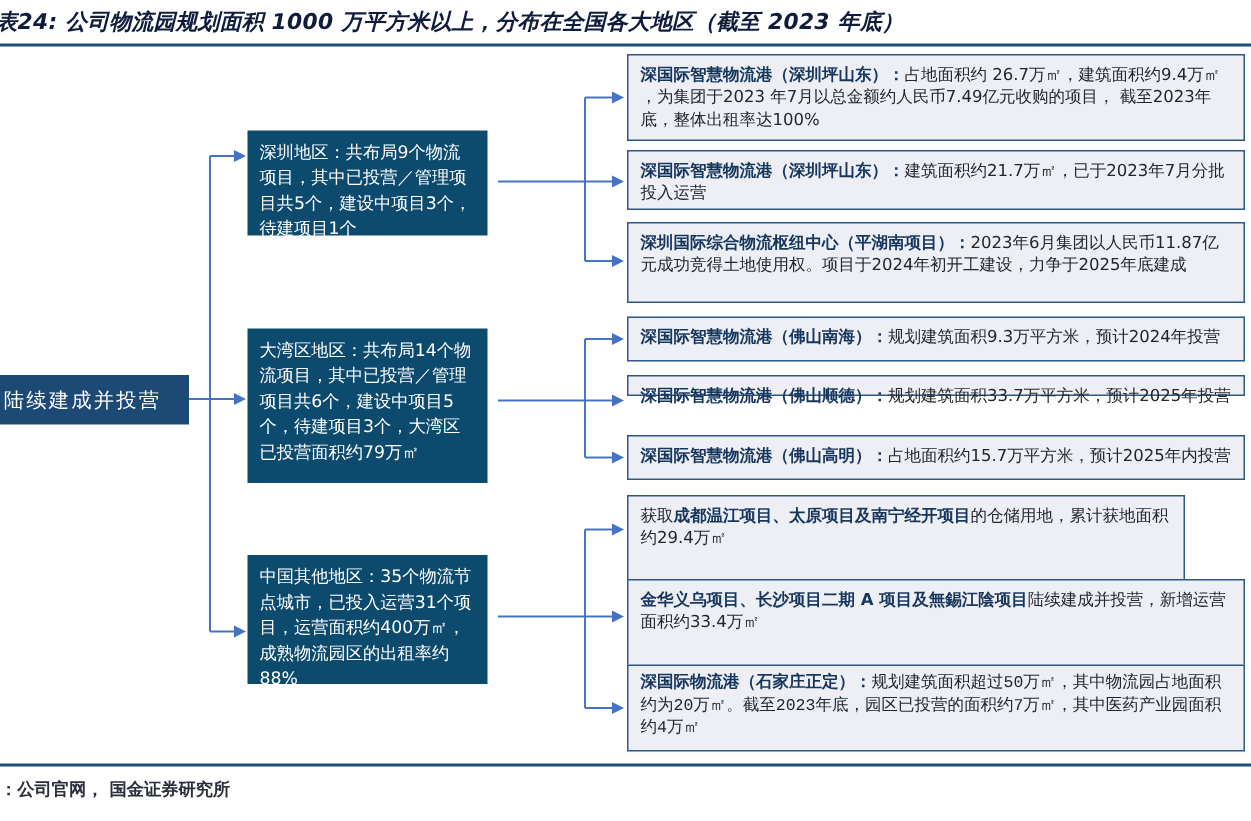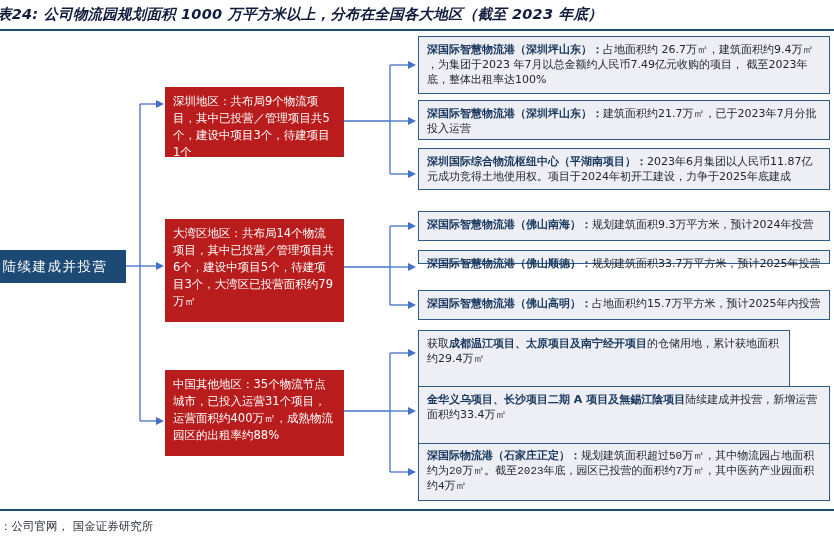--- a/index.html
+++ b/index.html
@@ -9,46 +9,46 @@
     font-family:"DejaVu Sans", sans-serif;
   }
   .title {
     position:absolute; top:5px; left:-3px; white-space:nowrap;
     font-size:14.5px; font-weight:bold; font-style:italic;
     color:#111C3D; letter-spacing:0.2px;
   }
   .rule-top { position:absolute; top:29px; left:0; width:834px; height:2px; background:#1F4E79; }
   .rule-bottom { position:absolute; top:509px; left:0; width:834px; height:2px; background:#1F4E79; }
   .footer {
-    position:absolute; top:519px; left:0; font-size:11.5px; color:#2B2F3A; white-space:nowrap;
+    position:absolute; top:519px; left:0; font-size:11.5px; color:#2B2F3A; white-space:nowrap;font-weight:bold;
   }
   .root-box {
     position:absolute; left:-16px; top:250px; width:142px; height:33px;
     background:#1C4A74; color:#ffffff;
     display:flex; align-items:center; justify-content:center;
     font-size:13.5px; letter-spacing:1.5px; white-space:nowrap;
   }
   .region {
-    position:absolute; left:165px; width:179px; box-sizing:border-box;
-    background:#b91c1c; color:#ffffff;
+    position:absolute; left:165px; width:160px; box-sizing:border-box;
+    background:#0c4a6e; color:#ffffff;
     font-size:11.5px; line-height:17px; padding:6px 8px;
   }
   .region.r1 { top:87px;  height:70px; }
   .region.r2 { top:219px; height:103px; }
   .region.r3 { top:370px; height:86px; }
   .project {
     position:absolute; left:418px; width:412px; box-sizing:border-box;
     background:#EDEFF4; border:1.5px solid #2D5986;
     font-size:11px; line-height:15px; padding:4.5px 8px;
     color:#23262E;
   }
   .project b { color:#17365D; font-weight:bold; }
   .p1 { top:36px;  height:58px; }
   .p2 { top:100px; height:40px; }
-  .p3 { top:148px; height:42px; }
+  .p3 { top:148px; height:54px; }
   .p4 { top:211px; height:30px; }
   .p5 { top:250px; height:14px; }
   .p6 { top:290px; height:30px; }
   .p7 { top:330px; height:58px; width:372px; }
   .p8 { top:386px; height:59px; }
   .p9 { top:443px; height:58px;font-family:Liberation Mono, monospace; }
   .connectors { position:absolute; top:0; left:0; width:834px; height:547px; pointer-events:none; }
 </style>
 </head>
 <body>

